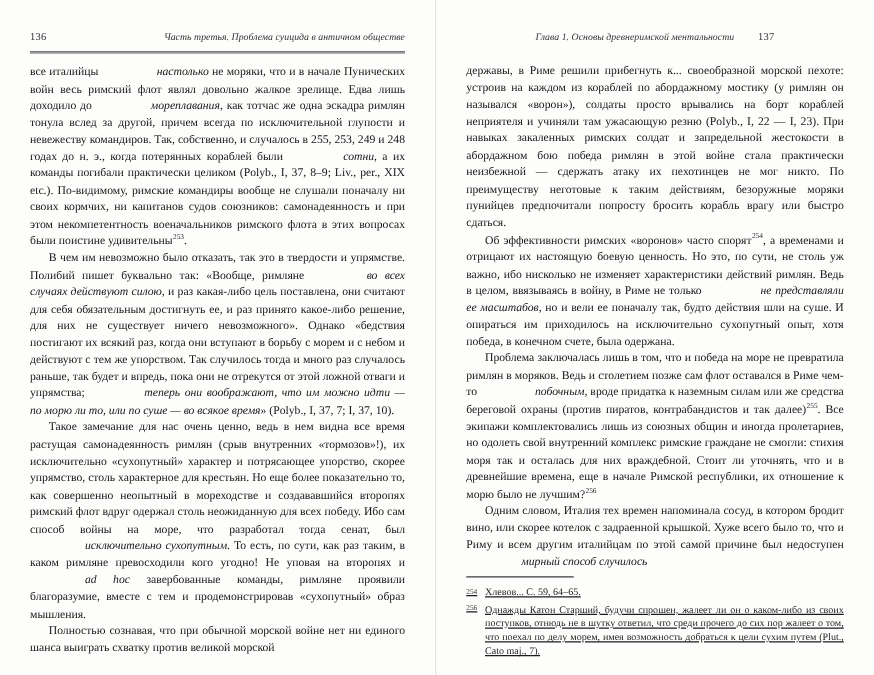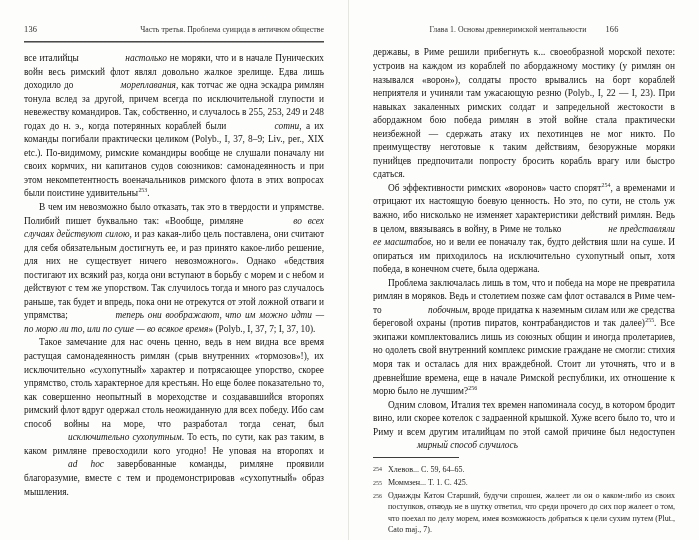--- a/index.html
+++ b/index.html
@@ -30,21 +30,21 @@
     font-size:7.6px;line-height:1;
     height:12px;
     gap:19px;
   }
   .runhead .folio{
     font-family:"Liberation Serif","DejaVu Serif",serif;
     font-size:8.4px;color:#2b2b2b;letter-spacing:.2px;
     white-space:nowrap;
   }
   .runhead .title{
-    font-size:7.8px;color:#303030;
+    font-style:italic;font-size:7.8px;color:#303030;
     white-space:nowrap;letter-spacing:.05px;
   }
   .runhead-left .folio{margin-right:auto;}
   .runhead-left .title{margin-left:auto;}
   .runhead-right .title{margin-right:auto;}
   .runhead-right .folio{margin-left:auto;}
   .headrule{
     height:2px;margin-top:3px;margin-bottom:9px;
     background:linear-gradient(to bottom,#4a4a4a 0 1px,#9a9a9a 1px 2px);
   }
@@ -79,20 +79,21 @@
     color:#1d1d1d;
     text-align:justify;
   }
   .fnrule{
     width:86px;height:1px;background:#3d3d3d;
     margin:0 0 6px 0;
   }
   .fnitem{
     display:flex;
     margin-bottom:1.5px;
+    text-decoration:underline;
   }
   .fnitem .num{
     flex:0 0 15px;
     font-size:5.9px;
     color:#333;
     padding-top:.5px;
     text-align:left;
   }
   .fnitem .txt{flex:1 1 auto;}
 </style>
@@ -106,51 +107,48 @@
     <div class="runhead runhead-left">
       <span class="folio">136</span>
       <span class="title">Часть третья. Проблема суицида в античном обществе</span>
     </div>
     <div class="headrule"></div>
 
     <div class="body">
         <p><span>все италийцы </span><i>настолько</i><span> не моряки, что и в начале Пунических войн весь римский флот являл довольно жалкое зрелище. Едва лишь доходило до </span><i>мореплавания</i><span>, как тотчас же одна эскадра римлян тонула вслед за другой, причем всегда по исключительной глупости и невежеству командиров. Так, собственно, и случалось в 255, 253, 249 и 248 годах до н. э., когда потерянных кораблей были </span><i>сотни</i><span>, а их команды погибали практически целиком (Polyb., I, 37, 8–9; Liv., per., XIX etc.). По-видимому, римские командиры вообще не слушали поначалу ни своих кормчих, ни капитанов судов союзников: самонадеянность и при этом некомпетентность военачальников римского флота в этих вопросах были поистине удивительны</span><sup class="fn">253</sup><span>.</span></p>
         <p class="indent"><span>В чем им невозможно было отказать, так это в твердости и упрямстве. Полибий пишет буквально так: «Вообще, римляне </span><i>во всех случаях действуют силою</i><span>, и раз какая-либо цель поставлена, они считают для себя обязательным достигнуть ее, и раз принято какое-либо решение, для них не существует ничего невозможного». Однако «бедствия постигают их всякий раз, когда они вступают в борьбу с морем и с небом и действуют с тем же упорством. Так случилось тогда и много раз случалось раньше, так будет и впредь, пока они не отрекутся от этой ложной отваги и упрямства; </span><i>теперь они воображают, что им можно идти — по морю ли то, или по суше — во всякое время</i><span>» (Polyb., I, 37, 7; I, 37, 10).</span></p>
         <p class="indent"><span>Такое замечание для нас очень ценно, ведь в нем видна все время растущая самонадеянность римлян (срыв внутренних «тормозов»!), их исключительно «сухопутный» характер и потрясающее упорство, скорее упрямство, столь характерное для крестьян. Но еще более показательно то, как совершенно неопытный в мореходстве и создававшийся второпях римский флот вдруг одержал столь неожиданную для всех победу. Ибо сам способ войны на море, что разработал тогда сенат, был </span><i>исключительно сухопутным</i><span>. То есть, по сути, как раз таким, в каком римляне превосходили кого угодно! Не уповая на второпях и </span><i>ad hoc</i><span> завербованные команды, римляне проявили благоразумие, вместе с тем и продемонстрировав «сухопутный» образ мышления.</span></p>
+        <p class="indent"><span>Полностью сознавая, что при обычной морской войне нет ни единого шанса выиграть схватку против великой морской</span></p>
       </div>
 
   </div>
 
   <div class="page page-right">
 
     <div class="runhead runhead-right">
       <span class="title">Глава 1. Основы древнеримской ментальности</span>
-      <span class="folio">166</span>
+      <span class="folio">137</span>
     </div>
     <div class="headrule"></div>
 
     <div class="body">
         <p><span>державы, в Риме решили прибегнуть к... своеобразной морской пехоте: устроив на каждом из кораблей по абордажному мостику (у римлян он назывался «ворон»), солдаты просто врывались на борт кораблей неприятеля и учиняли там ужасающую резню (Polyb., I, 22 — I, 23). При навыках закаленных римских солдат и запредельной жестокости в абордажном бою победа римлян в этой войне стала практически неизбежной — сдержать атаку их пехотинцев не мог никто. По преимуществу неготовые к таким действиям, безоружные моряки пунийцев предпочитали попросту бросить корабль врагу или быстро сдаться.</span></p>
         <p class="indent"><span>Об эффективности римских «воронов» часто спорят</span><sup class="fn">254</sup><span>, а временами и отрицают их настоящую боевую ценность. Но это, по сути, не столь уж важно, ибо нисколько не изменяет характеристики действий римлян. Ведь в целом, ввязываясь в войну, в Риме не только </span><i>не представляли ее масштабов</i><span>, но и вели ее поначалу так, будто действия шли на суше. И опираться им приходилось на исключительно сухопутный опыт, хотя победа, в конечном счете, была одержана.</span></p>
         <p class="indent"><span>Проблема заключалась лишь в том, что и победа на море не превратила римлян в моряков. Ведь и столетием позже сам флот оставался в Риме чем-то </span><i>побочным</i><span>, вроде придатка к наземным силам или же средства береговой охраны (против пиратов, контрабандистов и так далее)</span><sup class="fn">255</sup><span>. Все экипажи комплектовались лишь из союзных общин и иногда пролетариев, но одолеть свой внутренний комплекс римские граждане не смогли: стихия моря так и осталась для них враждебной. Стоит ли уточнять, что и в древнейшие времена, еще в начале Римской республики, их отношение к морю было не лучшим?</span><sup class="fn">256</sup></p>
         <p class="indent"><span>Одним словом, Италия тех времен напоминала сосуд, в котором бродит вино, или скорее котелок с задраенной крышкой. Хуже всего было то, что и Риму и всем другим италийцам по этой самой причине был недоступен </span><i>мирный способ случилось</i></p>
       </div>
 
     <div class="footnotes">
       <div class="fnrule"></div>
       <div>
           <div class="fnitem">
             <span class="num">254</span>
             <span class="txt"><span>Хлевов... С. 59, 64–65.</span></span>
           </div>
           <div class="fnitem">
-            <span class="num">255</span>
-            <span class="txt"><span>Моммзен... Т. 1. С. 425.</span></span>
-          </div>
-          <div class="fnitem">
             <span class="num">256</span>
             <span class="txt"><span>Однажды Катон Старший, будучи спрошен, жалеет ли он о каком-либо из своих поступков, отнюдь не в шутку ответил, что среди прочего до сих пор жалеет о том, что поехал по делу морем, имея возможность добраться к цели сухим путем (Plut., Cato maj., 7).</span></span>
           </div>
         </div>
     </div>
   </div>
 
 </div>
 
 </body></html>

